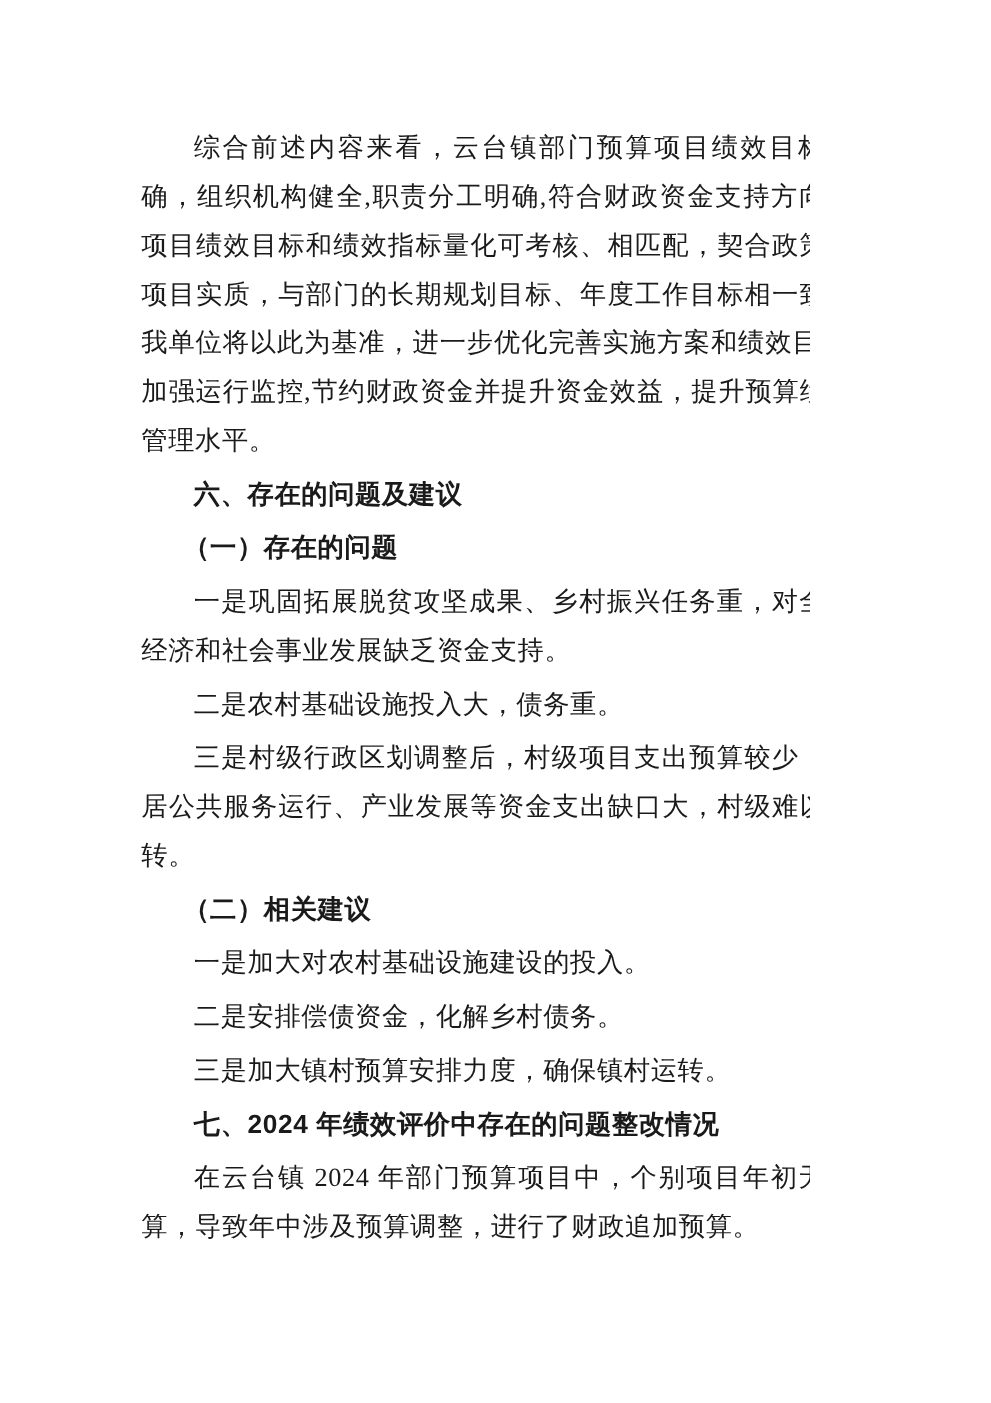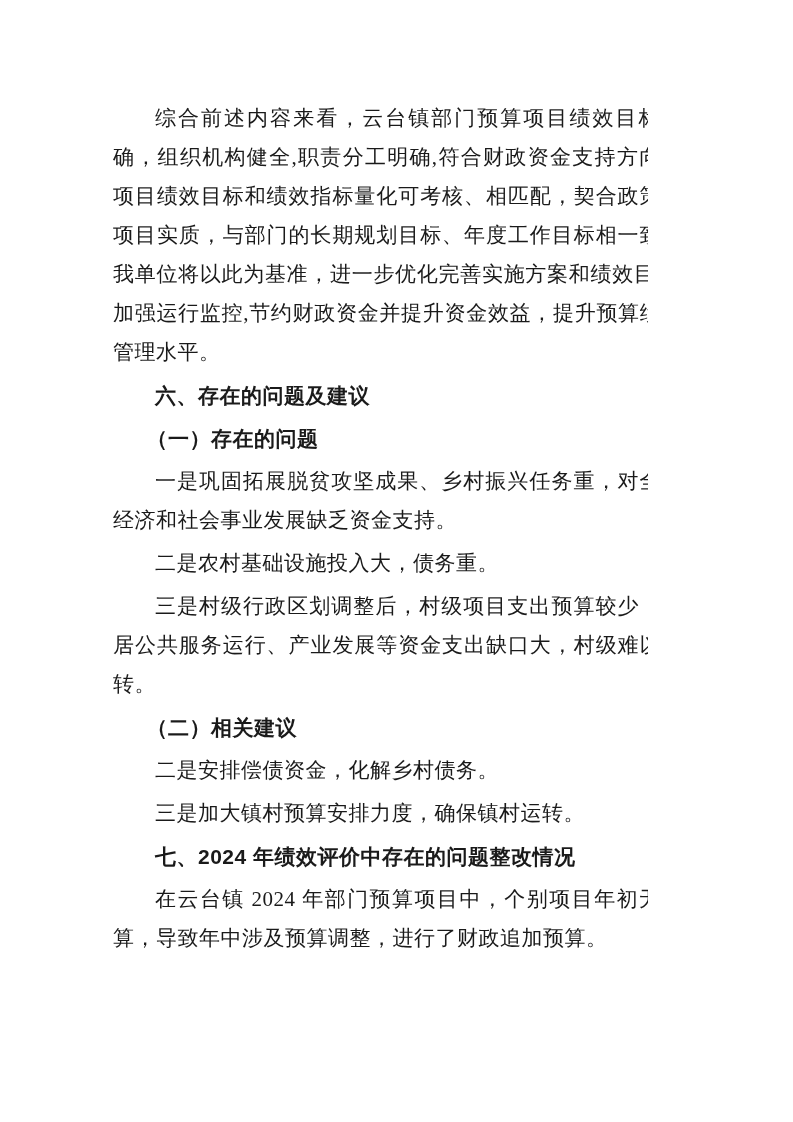--- a/index.html
+++ b/index.html
@@ -76,20 +76,21 @@
     <h4 class="heading-kai">（一）存在的问题</h4>
 
     <p>一是巩固拓展脱贫攻坚成果、乡村振兴任务重，对全镇经济和社会事业发展缺乏资金支持。</p>
 
     <p>二是农村基础设施投入大，债务重。</p>
 
     <p>三是村级行政区划调整后，村级项目支出预算较少，村居公共服务运行、产业发展等资金支出缺口大，村级难以运转。</p>
 
     <h4 class="heading-kai">（二）相关建议</h4>
 
+    <p>一是加大对农村基础设施建设的投入。</p>
 
     <p>二是安排偿债资金，化解乡村债务。</p>
 
     <p>三是加大镇村预算安排力度，确保镇村运转。</p>
 
     <h3 class="heading-sans">七、2024 年绩效评价中存在的问题整改情况</h3>
 
     <p>在云台镇 2024 年部门预算项目中，个别项目年初无预算，导致年中涉及预算调整，进行了财政追加预算。</p>
 
   </div>

